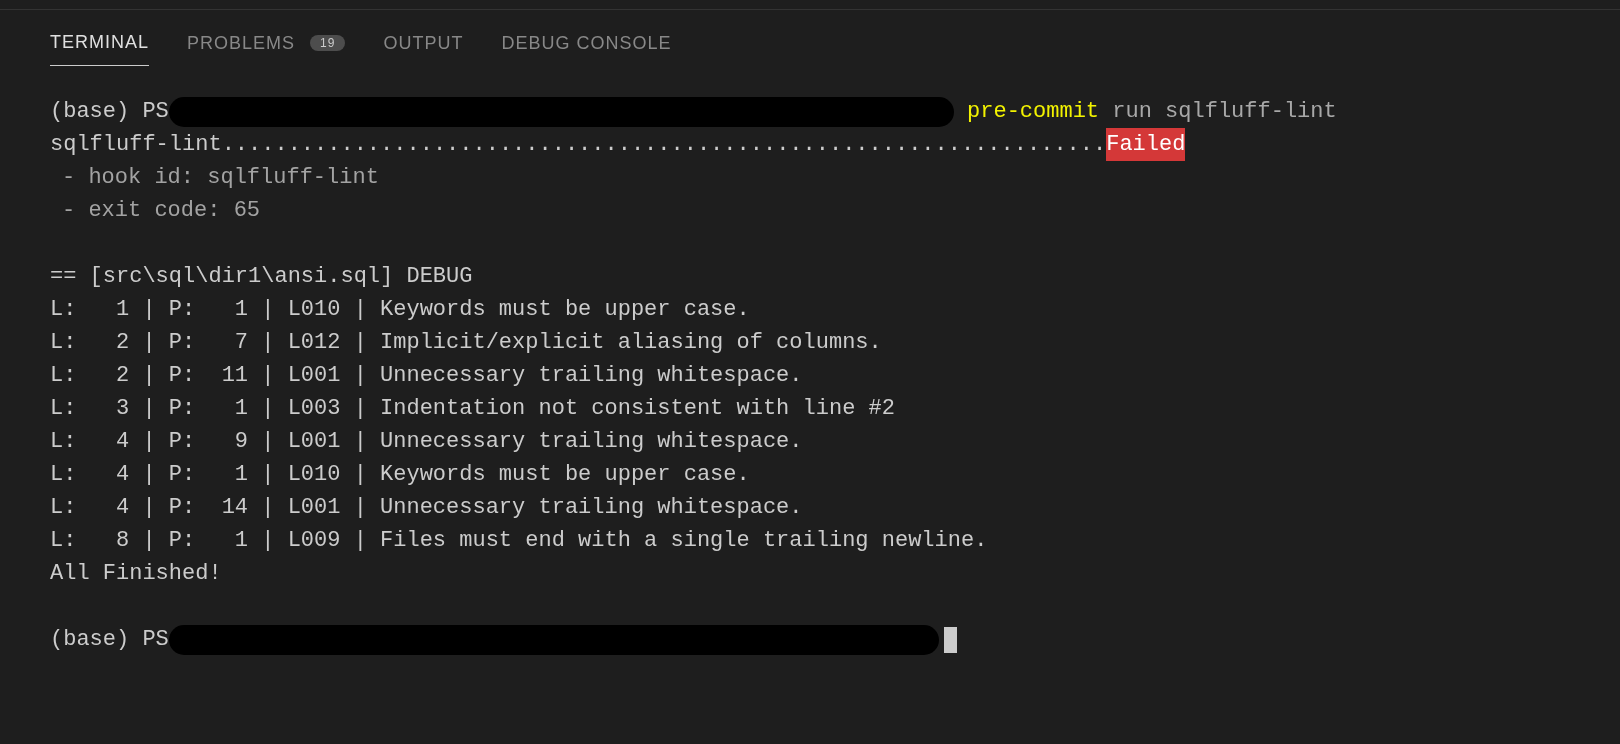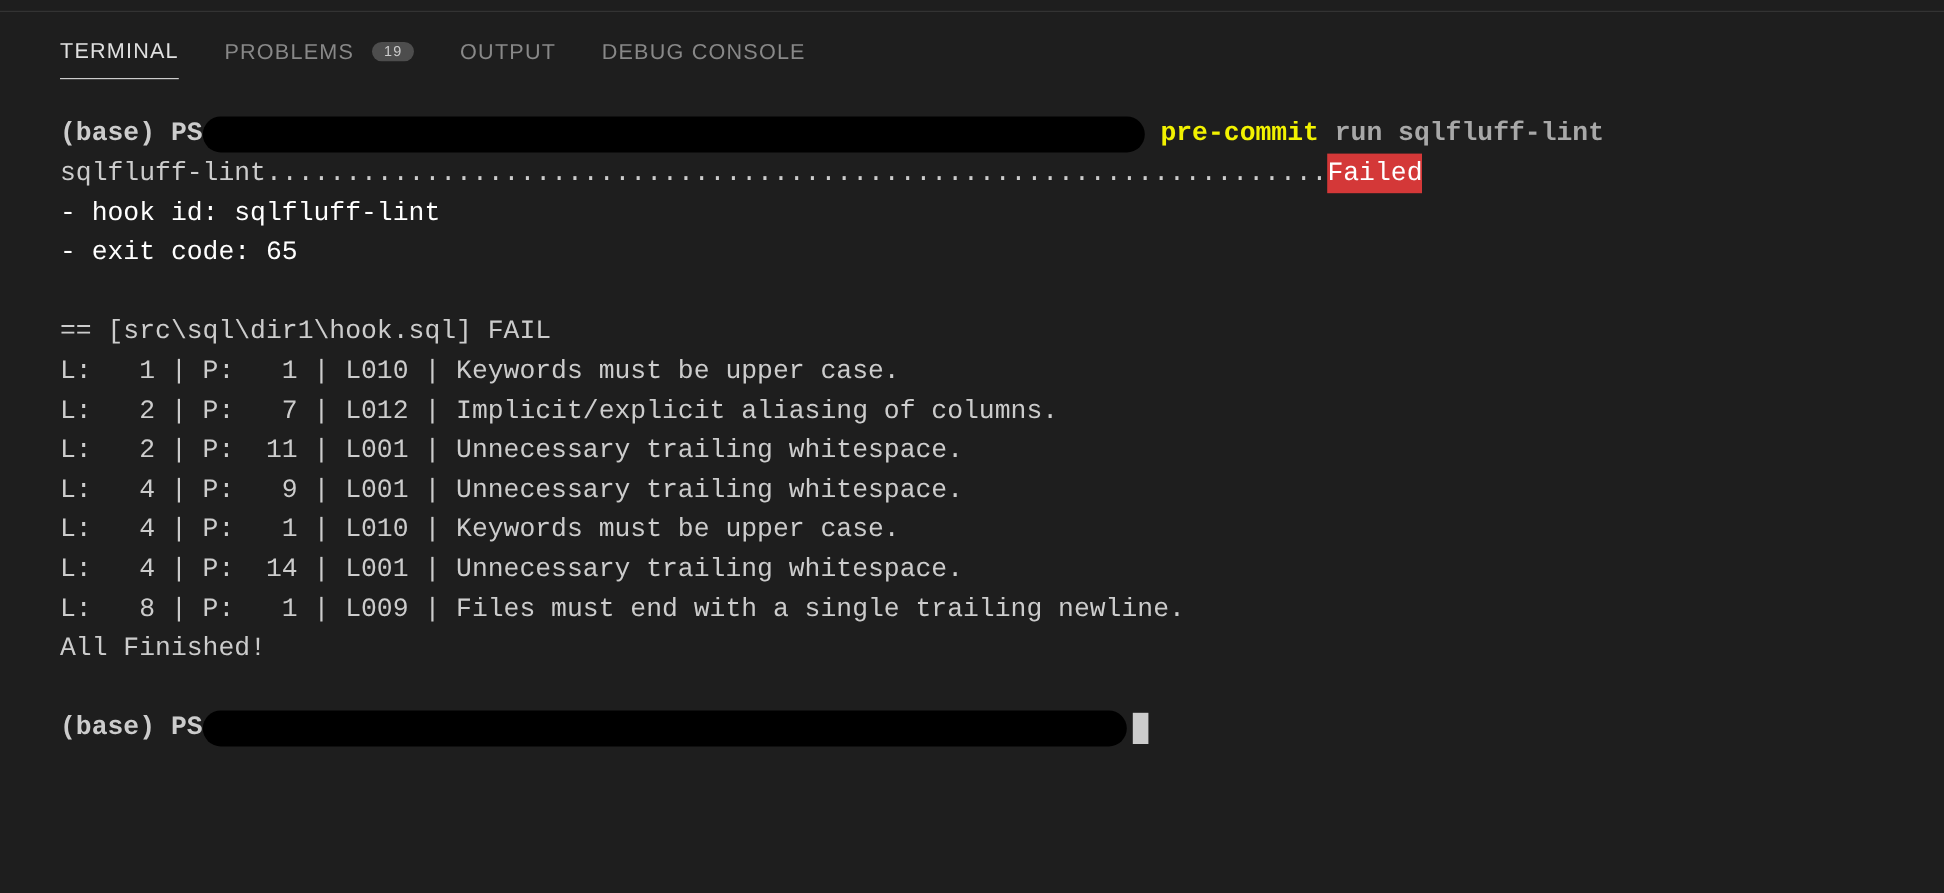--- a/index.html
+++ b/index.html
@@ -54,21 +54,20 @@
     .terminal-content {
       padding: 25px 50px;
       font-size: 22px;
       line-height: 33px;
       font-family: 'Consolas', 'Monaco', 'Courier New', monospace;
     }
     .prompt-line {
       display: flex;
       align-items: center;
       flex-wrap: wrap;
-      font-weight: bold;
     }
     .prompt-prefix {
       color: #cccccc;
       white-space: pre;
     }
     .redacted {
       background-color: #000000;
       height: 30px;
       border-radius: 16px;
       display: inline-block;
@@ -101,22 +100,23 @@
       letter-spacing: 0px;
       white-space: pre;
     }
     .failed-badge {
       background-color: #d43838;
       color: #ffffff;
       white-space: pre;
       font-family: Liberation Mono, monospace;
     }
     .detail-line {
-      color: #ffffff;
+      color: #a3a3a3;
       white-space: pre;
+      margin-left: 12px;
     }
     .blank-line {
       height: 33px;
     }
     .output-line {
       color: #cccccc;
       white-space: pre;
     }
     .cursor-block {
       background-color: #cccccc;
@@ -151,24 +151,25 @@
     <span class="cmd-gray"> sqlfluff-lint</span>
   </div>
   <div class="status-line">
     <span class="status-text">sqlfluff-lint</span>
     <span class="dots">...................................................................</span>
     <span class="failed-badge">Failed</span>
   </div>
   <div class="detail-line">- hook id: sqlfluff-lint</div>
   <div class="detail-line">- exit code: 65</div>
   <div class="blank-line"></div>
-  <div class="output-line">== [src\sql\dir1\hook.sql] FAIL</div>
+  <div class="output-line">== [src\sql\dir1\ansi.sql] DEBUG</div>
   <div class="output-line">L:   1 | P:   1 | L010 | Keywords must be upper case.</div>
   <div class="output-line">L:   2 | P:   7 | L012 | Implicit/explicit aliasing of columns.</div>
   <div class="output-line">L:   2 | P:  11 | L001 | Unnecessary trailing whitespace.</div>
+  <div class="output-line">L:   3 | P:   1 | L003 | Indentation not consistent with line #2</div>
   <div class="output-line">L:   4 | P:   9 | L001 | Unnecessary trailing whitespace.</div>
   <div class="output-line">L:   4 | P:   1 | L010 | Keywords must be upper case.</div>
   <div class="output-line">L:   4 | P:  14 | L001 | Unnecessary trailing whitespace.</div>
   <div class="output-line">L:   8 | P:   1 | L009 | Files must end with a single trailing newline.</div>
   <div class="output-line">All Finished!</div>
   <div class="blank-line"></div>
   <div class="prompt-line">
     <span class="prompt-prefix">(base) PS</span>
     <span class="redacted redacted-2"></span>
     <span class="cursor-block"></span>

